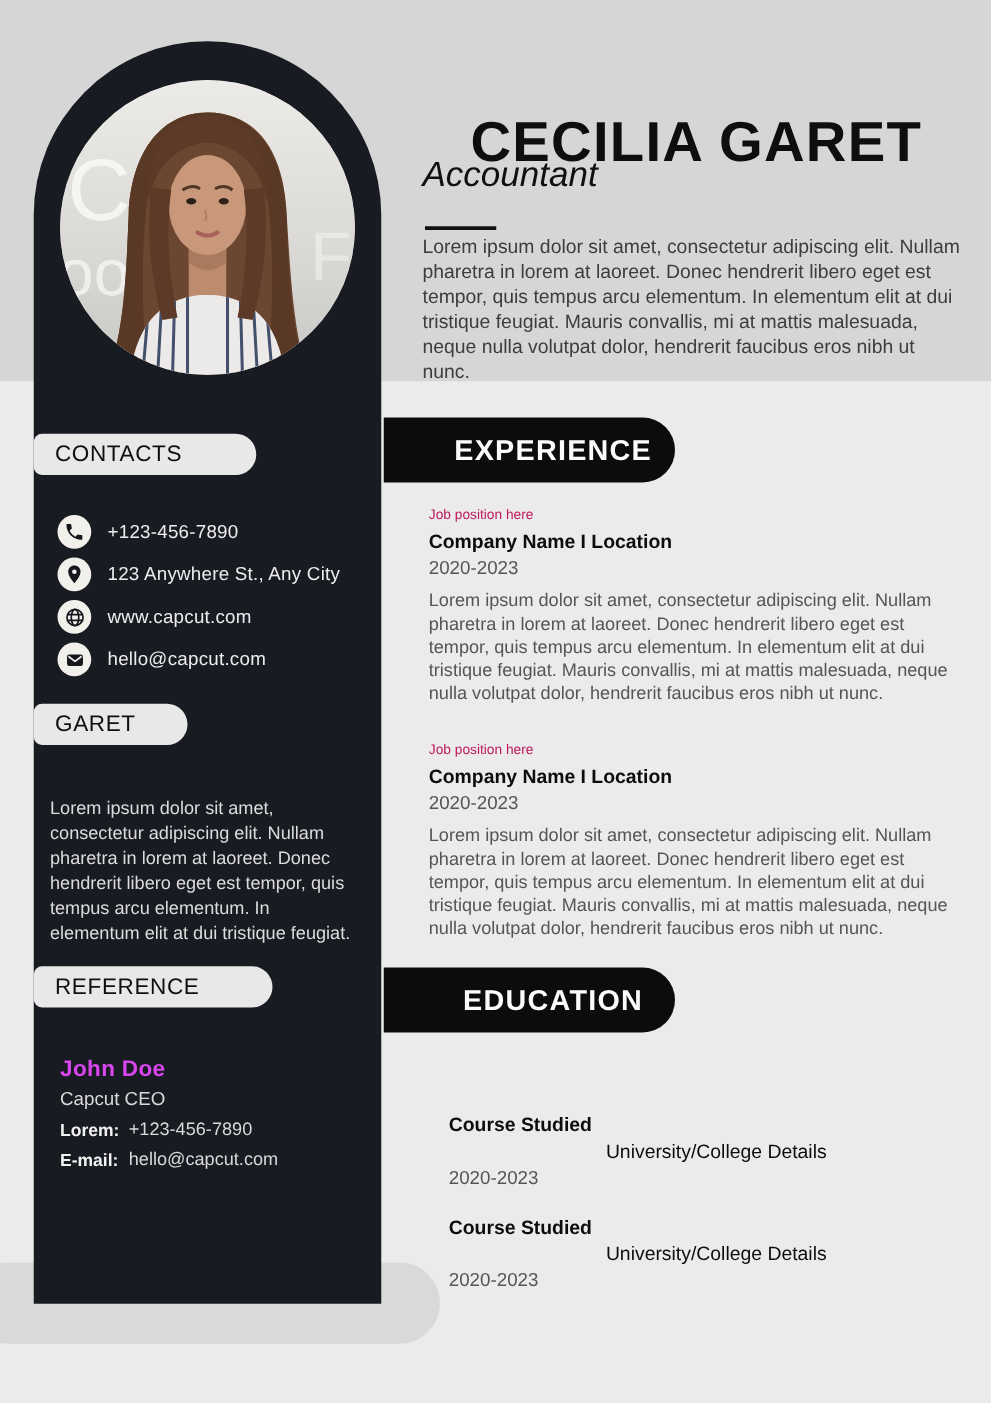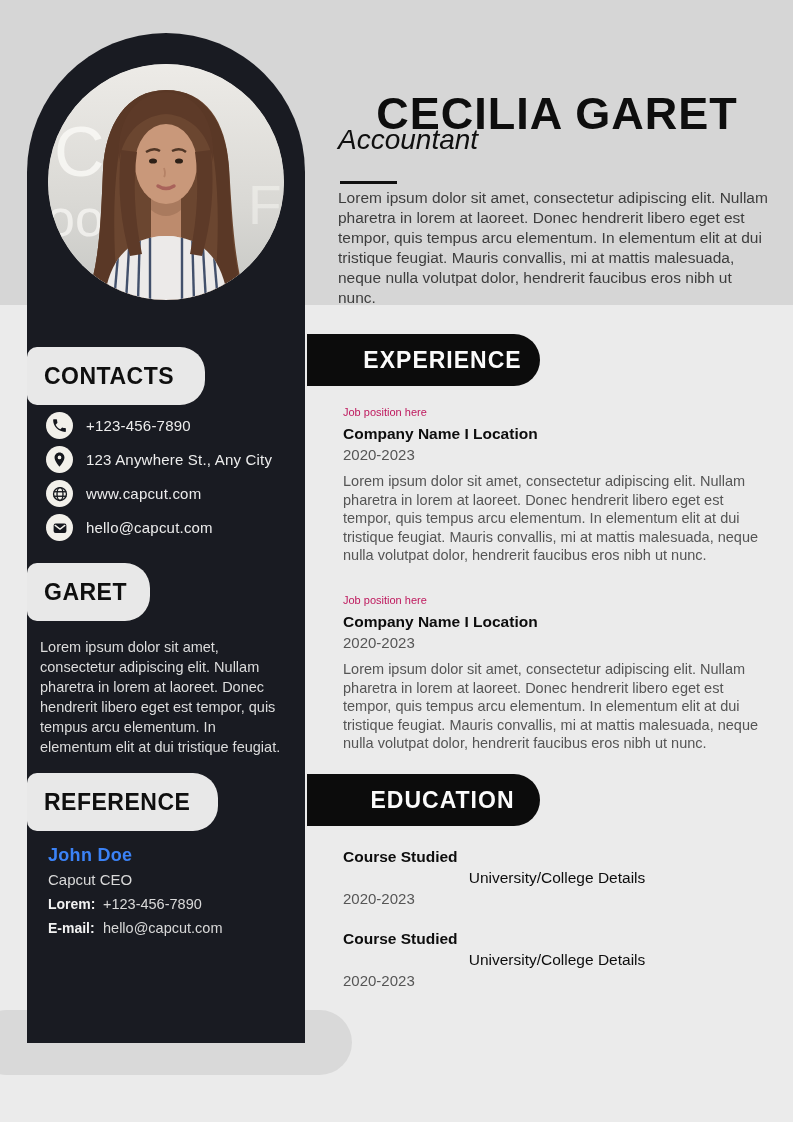--- a/index.html
+++ b/index.html
@@ -17,45 +17,45 @@
     position:absolute; left:27px; top:33px; width:278px; height:1010px;
     background:#191b22; border-radius:139px 139px 0 0; color:#ececec;
   }
   .photo {
     position:absolute; left:21px; top:31px; width:236px; height:236px;
     border-radius:50%; overflow:hidden; background:#d8d6d2;
   }
   .photo svg { display:block; }
 
   .pill-light {
-    position:absolute; left:0; height:58px; background:#e8e8e8;
+    position:absolute; left:0; height:33px; background:#e8e8e8;
     border-radius:10px 25px 25px 10px;
     display:flex; align-items:center; padding-left:17px;
-    font-size:23px; font-weight:bold; color:#0f0f0f; letter-spacing:0.5px;
+    font-size:18px; font-weight:normal; color:#0f0f0f; letter-spacing:0.5px;
   }
   .pill-contacts  { top:314px; width:178px; }
   .pill-skills    { top:530px; width:123px; }
   .pill-reference { top:740px; width:191px; }
 
   .contact-list { position:absolute; left:19px; top:379px; width:245px; }
   .contact-row { display:flex; align-items:center; height:27px; margin-bottom:7px; }
   .icon-circle {
     width:27px; height:27px; border-radius:50%; background:#f2f0ea;
     display:flex; align-items:center; justify-content:center; flex:0 0 27px;
   }
   .icon-circle svg { display:block; }
   .contact-text { margin-left:13px; font-size:15px; color:#ececec; letter-spacing:0.2px; }
 
   .skills-text {
     position:absolute; left:13px; top:604px; width:247px;
     font-size:14.5px; line-height:20px; color:#dcdcdc;
   }
 
   .ref-block { position:absolute; left:21px; top:812px; width:240px; }
-  .ref-name { font-size:18px; font-weight:bold; color:#3b82f6; letter-spacing:0.3px; }
+  .ref-name { font-size:18px; font-weight:bold; color:#d946ef; letter-spacing:0.3px; }
   .ref-role { margin-top:5px; font-size:15px; color:#d9d9d9; }
   .ref-row { margin-top:8px; display:flex; font-size:14px; }
   .ref-label { font-weight:bold; color:#f2f2f2; width:55px; flex:0 0 55px; }
   .ref-value { color:#d9d9d9; font-size:14.5px; }
 
   
   .name {
     position:absolute; left:337px; top:88px; width:440px;
     font-size:45px; font-weight:800; color:#0e0e0e; letter-spacing:1px;text-align:center;
   }
@@ -80,21 +80,21 @@
 
   .entry { position:absolute; left:343px; width:428px; }
   .entry-position { font-size:11px; line-height:21px; color:#be185d; }
   .entry-company  { font-size:15.5px; line-height:21px; font-weight:bold; color:#0d0d0d; }
   .entry-dates    { font-size:15px; line-height:21px; color:#565656; }
   .entry-desc     { margin-top:7px; font-size:14.5px; line-height:18.5px; color:#555555; }
 
   .exp-entry-1 { top:402px; }
   .exp-entry-2 { top:590px; }
 
-  .edu-entry { position:absolute; left:343px; width:428px; }
+  .edu-entry { position:absolute; left:359px; width:428px;margin-top:44px; }
   .edu-course { font-size:15.5px; line-height:21px; font-weight:bold; color:#0d0d0d; }
   .edu-univ   { font-size:15.5px; line-height:21px; font-weight:normal; color:#0d0d0d;text-align:center; }
   .edu-dates  { font-size:15px;  line-height:21px; color:#565656; }
   .edu-entry-1 { top:846px; }
   .edu-entry-2 { top:928px; }
 </style>
 </head>
 <body>
 
 <div class="page">

